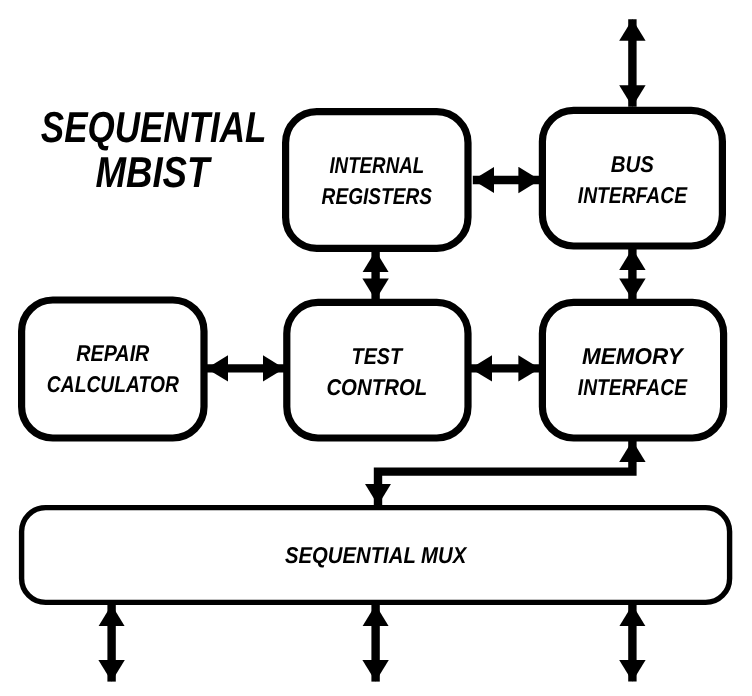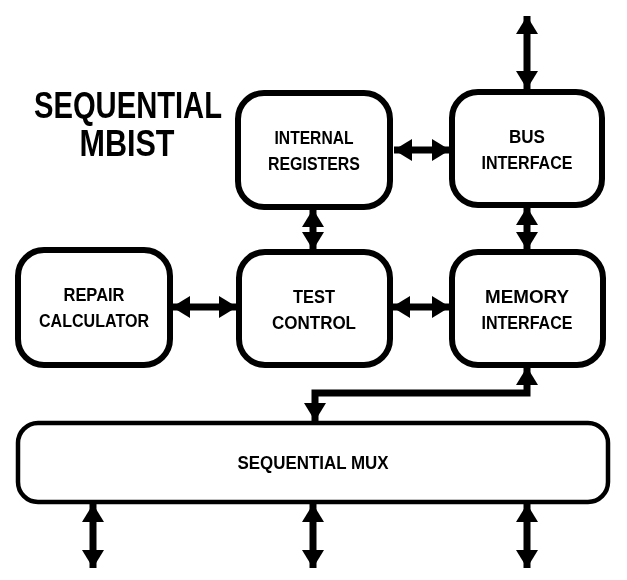--- a/index.html
+++ b/index.html
@@ -7,20 +7,21 @@
     padding: 0;
     background: #ffffff;
     width: 627px;
     height: 580px;
     overflow: hidden;
   }
   .diagram-wrap {
     width: 627px;
     height: 476px;
     background: #ffffff;
+    font-style: italic;
   }
   svg text {
     font-family: "Liberation Sans", sans-serif;
     font-weight: bold;
     fill: #000000;
   }
   .title-text   { font-size: 36px; }
   .block-label  { font-size: 19px; }
   .mux-label    { font-size: 19px; }
   .box {

